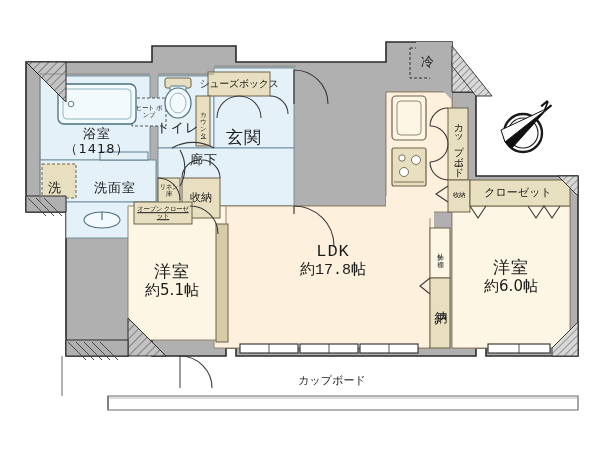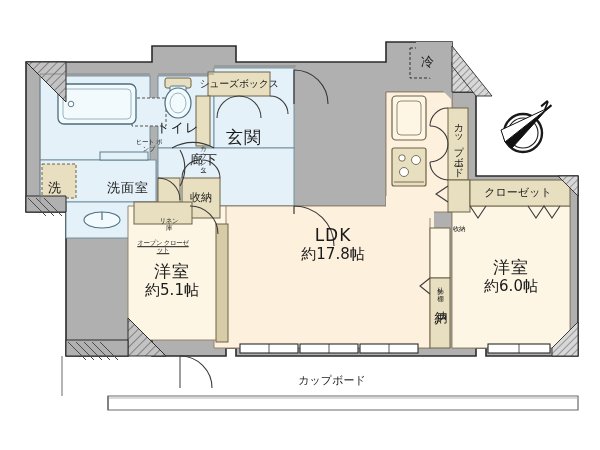--- a/index.html
+++ b/index.html
@@ -54,21 +54,20 @@
   }
   .rl-tiny {
     font-size: 10px;
     letter-spacing: -0.3px;
     line-height: 1.05;
   }
   .rl-xtiny {
     font-size: 6.5px;
     letter-spacing: -0.4px;
     line-height: 1.05;
-    margin-top: 34px;
   }
   .vert {
     writing-mode: vertical-rl;
     text-orientation: upright;
   }
   .compass-n {
     position: absolute;
     font-size: 12px;
     font-weight: bold;
     color: #111;
@@ -275,37 +274,41 @@
 
     <g>
       <circle cx="523" cy="133" r="19" fill="none" stroke="#1a1a1a" stroke-width="2.4"></circle>
       <circle cx="523" cy="133" r="15" fill="none" stroke="#1a1a1a" stroke-width="1.1"></circle>
       <path d="M 548,108 L 505,142 L 512,148 Z" fill="#111111" stroke="#111111" stroke-width="1"></path>
       <path d="M 548,108 L 505,142 L 501,130 Z" fill="#ffffff" stroke="#111111" stroke-width="1"></path>
     </g>
 
   </svg>
 
-  <div class="room-label" style="left:333px; top:236px; transform:translate(-50%,-50%);">
+  <div class="room-label" style="left:333px; top:252px; transform:translate(-50%,-50%);font-family:Liberation Mono, monospace;">
     <div class="rl-main">LDK</div>
     <div class="rl-sub">約17.8帖</div>
   </div>
 
   <div class="room-label" style="left:172px; top:272px; transform:translate(-50%,-50%);">
     <div class="rl-main">洋室</div>
     <div class="rl-sub">約5.1帖</div>
   </div>
 
   <div class="room-label" style="left:511px; top:268px; transform:translate(-50%,-50%);">
     <div class="rl-main">洋室</div>
     <div class="rl-sub">約6.0帖</div>
   </div>
 
-
-  <div class="room-label rl-med" style="left:128px; top:188px; transform:translate(-50%,-50%);">洗面室</div>
+  <div class="room-label" style="left:97px; top:142px; transform:translate(-50%,-50%);">
+    <div class="rl-med">浴室</div>
+    <div class="rl-med">（1418）</div>
+  </div>
+
+  <div class="room-label rl-med" style="left:115px; top:188px; transform:translate(-50%,-50%);">洗面室</div>
 
   <div class="room-label rl-med" style="left:55px; top:188px; transform:translate(-50%,-50%);">洗</div>
 
   <div class="room-label rl-med" style="left:178px; top:128px; transform:translate(-50%,-50%);">トイレ</div>
 
   <div class="room-label rl-main" style="left:244px; top:122px; transform:translate(-50%,-50%);">玄関</div>
 
   <div class="room-label rl-med" style="left:204px; top:160px; transform:translate(-50%,-50%);">廊下</div>
 
   <div class="room-label rl-tiny" style="left:239px; top:84px; transform:translate(-50%,-50%);">シューズボックス</div>

